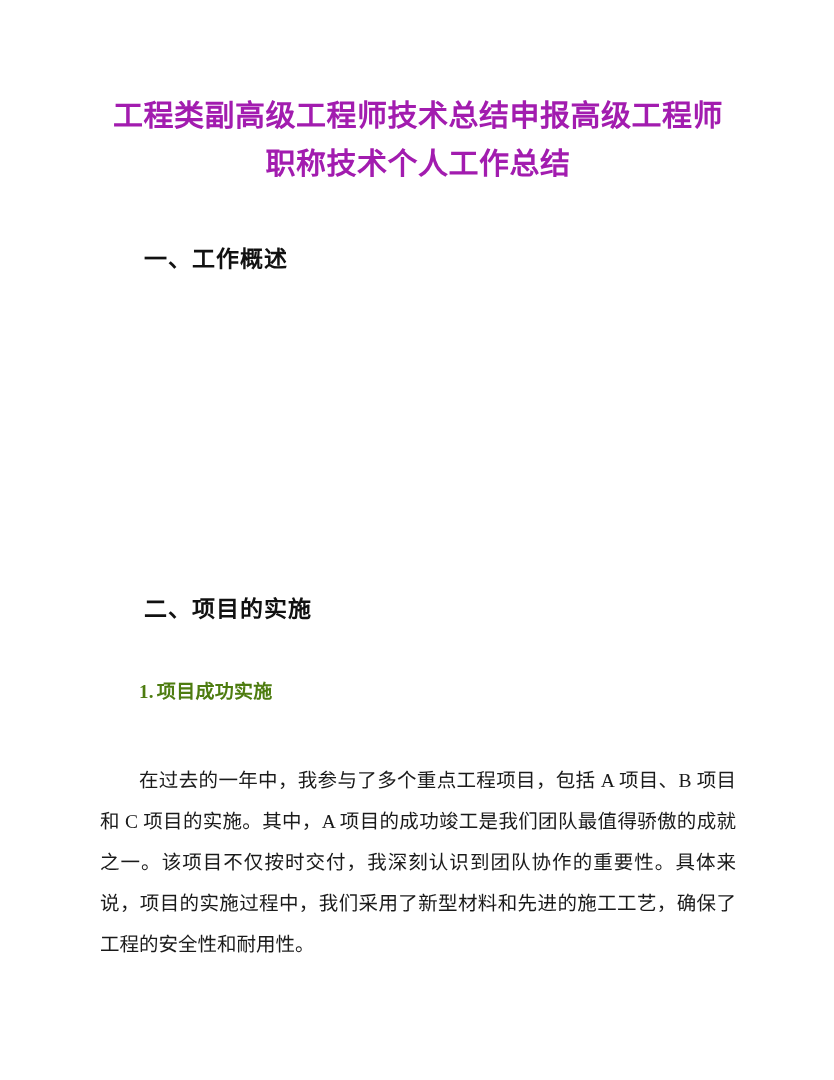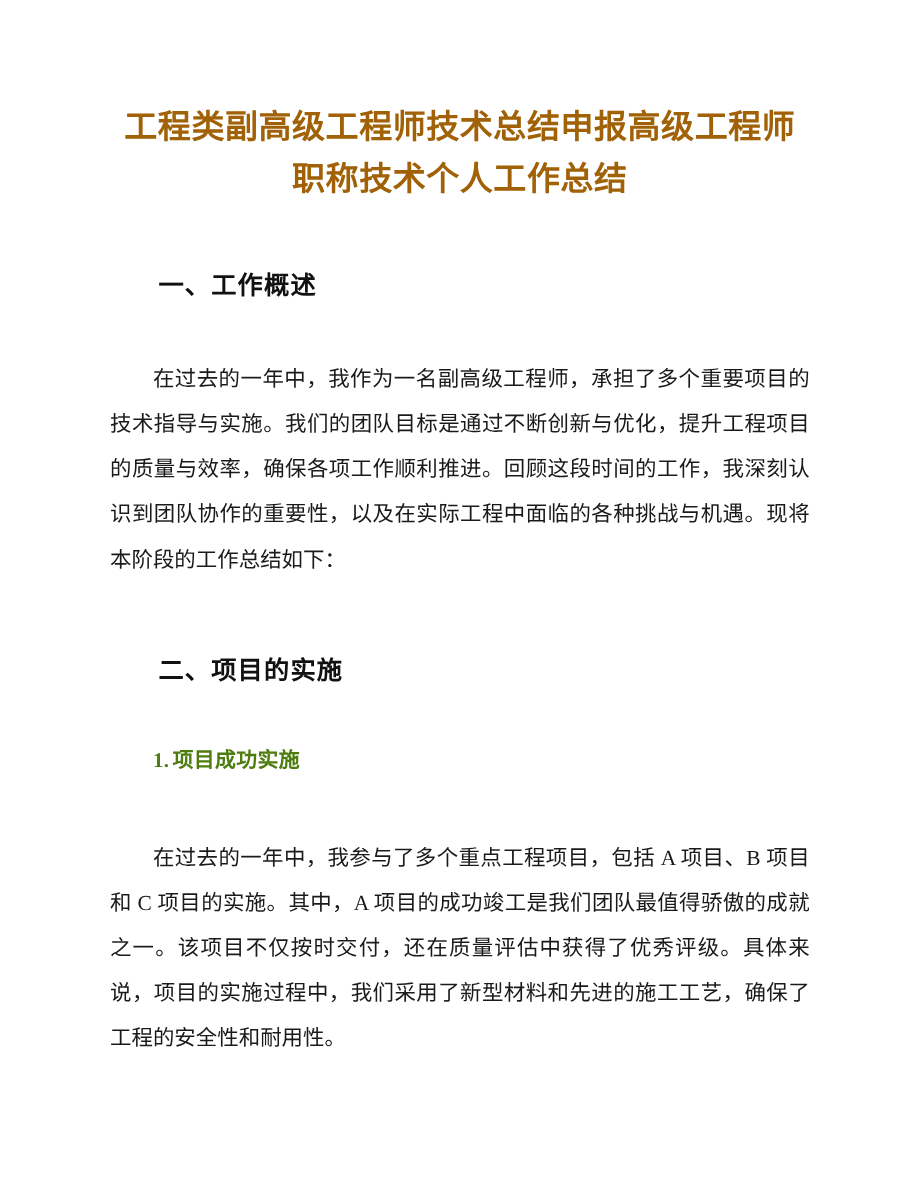--- a/index.html
+++ b/index.html
@@ -24,21 +24,21 @@
     position: absolute;
     left: 100px;
     top: 92px;
     width: 636px;
     text-align: center;
     font-family: "Liberation Sans", "DejaVu Sans", sans-serif;
     font-weight: bold;
     font-size: 30px;
     line-height: 48px;
     letter-spacing: 0.5px;
-    color: #a16207;
+    color: #a21caf;
     margin: 0;
   }
 
   
   .h1 {
     position: absolute;
     left: 140px;
     font-family: "Liberation Sans", "DejaVu Sans", sans-serif;
     font-weight: bold;
     font-size: 23px;
@@ -93,23 +93,22 @@
 </style>
 </head>
 <body>
 
 <div class="page">
 
   <h1 class="doc-title">工程类副高级工程师技术总结申报高级工程师职称技术个人工作总结</h1>
 
   <h2 class="h1" id="sec1-heading">一、工作概述</h2>
 
-  <p class="body-p" id="para-overview">在过去的一年中，我作为一名副高级工程师，承担了多个重要项目的技术指导与实施。我们的团队目标是通过不断创新与优化，提升工程项目的质量与效率，确保各项工作顺利推进。回顾这段时间的工作，我深刻认识到团队协作的重要性，以及在实际工程中面临的各种挑战与机遇。现将本阶段的工作总结如下：</p>
 
   <h2 class="h1" id="sec2-heading">二、项目的实施</h2>
 
   <h3 class="h2" id="sub1-heading">
     <span class="num">1.</span><span>项目成功实施</span>
   </h3>
 
-  <p class="body-p" id="para-projects">在过去的一年中，我参与了多个重点工程项目，包括 A 项目、B 项目和 C 项目的实施。其中，A 项目的成功竣工是我们团队最值得骄傲的成就之一。该项目不仅按时交付，还在质量评估中获得了优秀评级。具体来说，项目的实施过程中，我们采用了新型材料和先进的施工工艺，确保了工程的安全性和耐用性。</p>
+  <p class="body-p" id="para-projects">在过去的一年中，我参与了多个重点工程项目，包括 A 项目、B 项目和 C 项目的实施。其中，A 项目的成功竣工是我们团队最值得骄傲的成就之一。该项目不仅按时交付，我深刻认识到团队协作的重要性。具体来说，项目的实施过程中，我们采用了新型材料和先进的施工工艺，确保了工程的安全性和耐用性。</p>
 
 </div>
 
 </body></html>

